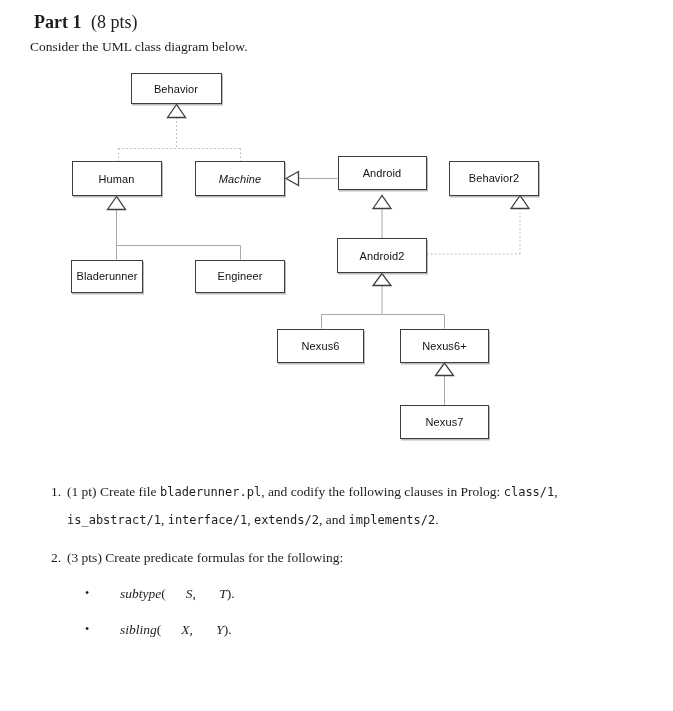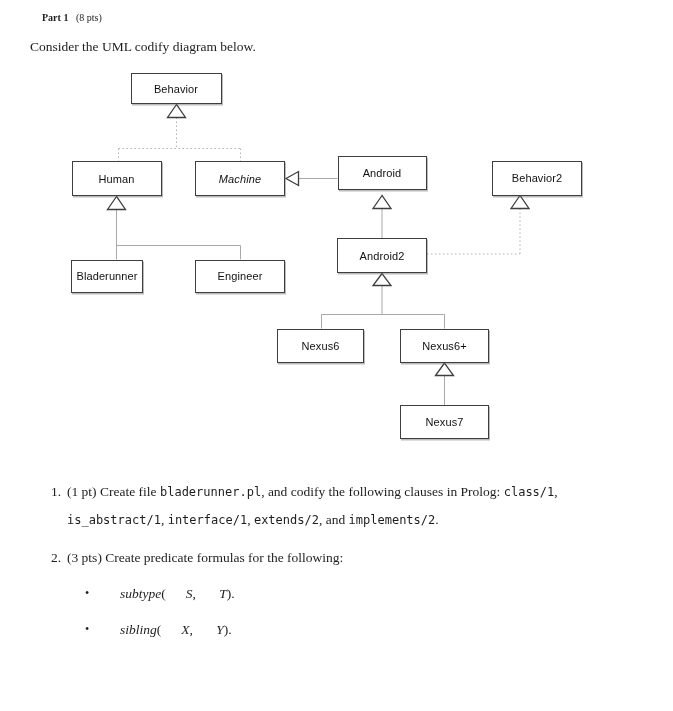--- a/index.html
+++ b/index.html
@@ -3,21 +3,21 @@
 <meta charset="utf-8">
 <style>
   html,body { margin:0; padding:0; background:#ffffff; }
   body {
     width:673px; height:711px; position:relative; overflow:hidden;
     font-family:"Liberation Serif", serif; color:#1d1d1d;
   }
   .page { position:absolute; inset:0; background:#ffffff; }
 
   
-  .part-title { position:absolute; left:42px; top:12px; font-size:10px; }
+  .part-title { position:absolute; left:34px; top:12px; font-size:18px; }
   .part-title .bold { font-weight:bold; }
   .part-title .pts { margin-left:5px; }
   .intro { position:absolute; left:30px; top:39px; font-size:13.5px; }
 
   
   .diagram { position:absolute; inset:0; }
   .connectors { position:absolute; left:0; top:0; pointer-events:none; }
   .uml-node {
     position:absolute; box-sizing:border-box;
     background:#ffffff; border:1.5px solid #3e3e3e;
@@ -40,21 +40,21 @@
 </style>
 </head>
 <body>
 
 <div class="page">
 
   <div class="part-title">
     <span class="bold">Part 1</span>
     <span class="pts">(8 pts)</span>
   </div>
-  <div class="intro">Consider the UML codify diagram below.</div>
+  <div class="intro">Consider the UML class diagram below.</div>
 
   <div class="diagram">
 
     <svg class="connectors" width="673" height="711">
 
       <g stroke="#b3b3b3" stroke-width="1" fill="none" stroke-dasharray="1.5 2.5">
         <path d="M176.5 117.5 V148.5 M118.5 148.5 H240.5 M118.5 148.5 V161 M240.5 148.5 V161"></path>
         <path d="M427 254 H520 M520 254 V208.5"></path>
       </g>
 
@@ -74,21 +74,21 @@
         <polygon points="520,195.5 511,208.5 529,208.5"></polygon>
         <polygon points="382,273.5 373,285.5 391,285.5"></polygon>
         <polygon points="444.5,363 435.5,375.5 453.5,375.5"></polygon>
       </g>
     </svg>
 
     <div class="uml-node" style="left:130.5px; top:73px;  width:91px; height:31px;">Behavior</div>
     <div class="uml-node" style="left:71.5px;  top:161px; width:90px; height:35px;">Human</div>
     <div class="uml-node abstract" style="left:195px; top:161px; width:90px; height:35px;">Machine</div>
     <div class="uml-node" style="left:337.5px; top:156px; width:89px; height:34px;">Android</div>
-    <div class="uml-node" style="left:492px; top:160.5px; width:90px; height:35px;">Behavior2</div>
+    <div class="uml-node" style="left:449px; top:160.5px; width:90px; height:35px;">Behavior2</div>
     <div class="uml-node" style="left:71px;  top:259.5px; width:72px; height:33px;">Bladerunner</div>
     <div class="uml-node" style="left:195px; top:259.5px; width:90px; height:33px;">Engineer</div>
     <div class="uml-node" style="left:337px; top:238px; width:90px; height:35px;">Android2</div>
     <div class="uml-node" style="left:277px; top:328.5px; width:87px; height:34px;">Nexus6</div>
     <div class="uml-node" style="left:400px; top:328.5px; width:89px; height:34px;">Nexus6+</div>
     <div class="uml-node" style="left:400px; top:405px; width:89px; height:34px;">Nexus7</div>
   </div>
 
   <div class="q-item" style="top:478px;">
     <span class="q-num">1.</span>

